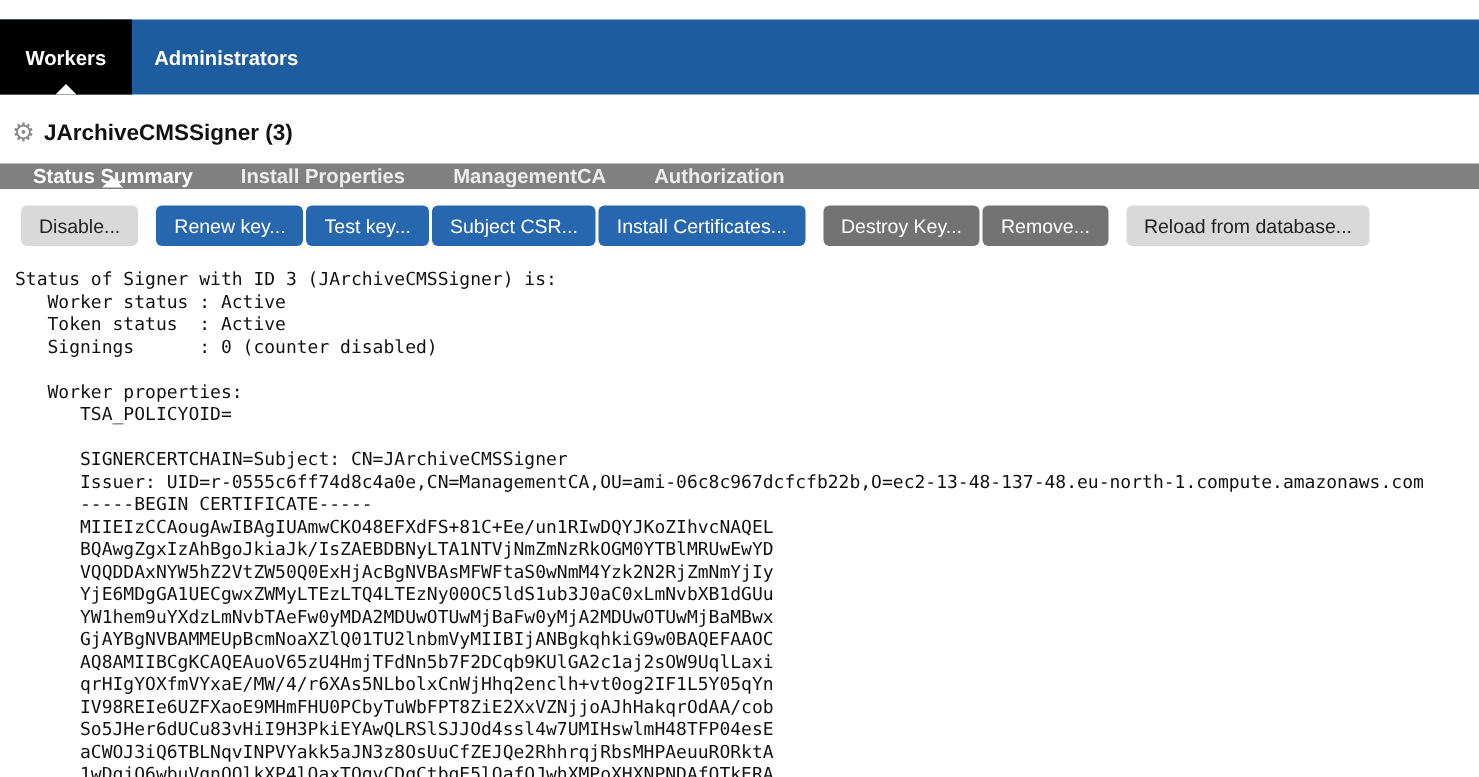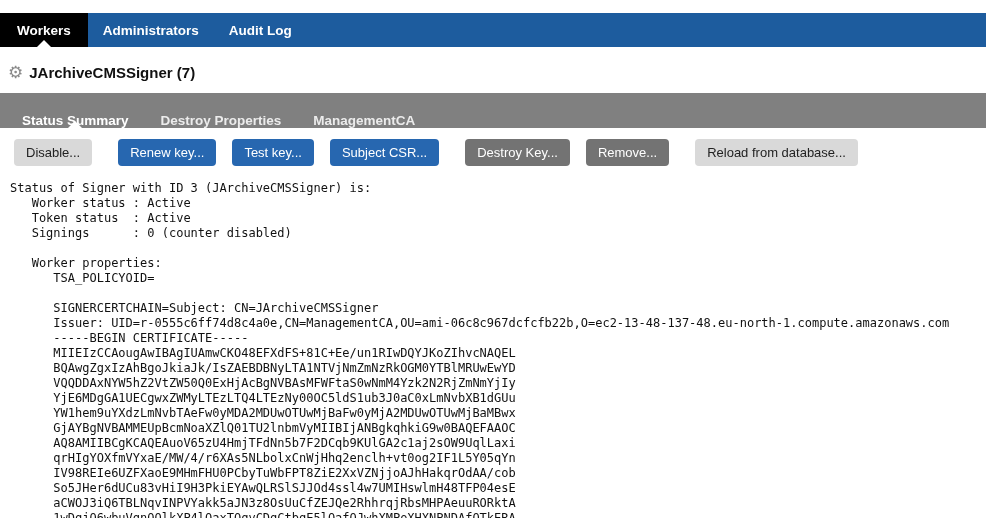--- a/index.html
+++ b/index.html
@@ -6,21 +6,21 @@
   html, body {
     width: 986px; height: 518px;
     background: #ffffff;
     overflow: hidden;
     font-family: "Liberation Sans", sans-serif;
   }
 
   
   .topbar {
     margin-top: 13px;
-    height: 34px;
+    height: 50px;
     background: #1d5c9e;
     display: flex;
     align-items: stretch;
   }
   .nav-item {
     position: relative;
     display: flex;
     align-items: center;
     padding: 0 15px;
     color: #ffffff;
@@ -55,45 +55,45 @@
   }
   .page-title {
     font-size: 15px;
     font-weight: bold;
     color: #111111;
   }
 
   
   .tabbar {
     margin-top: 12px;
-    height: 35px;
+    height: 17px;
     background: #808080;
     display: flex;
-    align-items: flex-end;
+    align-items: center;
     padding-left: 6px;
   }
   .tab-item {
     position: relative;
     display: flex;
     align-items: center;
     padding: 0 16px;
     color: #ececec;
     font-size: 13.5px;
     font-weight: bold;
     cursor: pointer;
     white-space: nowrap;
   }
   .tab-item.active { color: #ffffff; }
 
   
   .toolbar {
     margin: 11px 0 0 14px;
     display: flex;
     align-items: center;
-    gap: 16px;
+    gap: 2px;
   }
   .btn {
     height: 27px;
     padding: 0 12px;
     border: none;
     border-radius: 4px;
     font-family: "Liberation Sans", sans-serif;
     font-size: 13px;
     cursor: pointer;
     white-space: nowrap;
@@ -117,48 +117,49 @@
 <body>
 
 <div class="topbar">
   <div class="nav-item active">
     <span>Workers</span>
     <span class="nav-notch"></span>
   </div>
   <div class="nav-item">
     <span>Administrators</span>
   </div>
-  <div class="nav-item">
-    <span>Audit Log</span>
-  </div>
 </div>
 
 <div class="title-row">
   <span class="worker-icon">⚙</span>
-  <span class="page-title">JArchiveCMSSigner (7)</span>
+  <span class="page-title">JArchiveCMSSigner (3)</span>
 </div>
 
 <div class="tabbar">
   <div class="tab-item active">
     <span>Status Summary</span>
     <span class="nav-notch"></span>
   </div>
   <div class="tab-item">
-    <span>Destroy Properties</span>
+    <span>Install Properties</span>
   </div>
   <div class="tab-item">
     <span>ManagementCA</span>
+  </div>
+  <div class="tab-item">
+    <span>Authorization</span>
   </div>
 </div>
 
 <div class="toolbar">
   <button class="btn gray">Disable...</button>
   <button class="btn blue group-start">Renew key...</button>
   <button class="btn blue">Test key...</button>
   <button class="btn blue">Subject CSR...</button>
+  <button class="btn blue">Install Certificates...</button>
   <button class="btn red group-start">Destroy Key...</button>
   <button class="btn red">Remove...</button>
   <button class="btn gray group-start">Reload from database...</button>
 
 </div>
 
 <pre class="status-output">Status of Signer with ID 3 (JArchiveCMSSigner) is:
    Worker status : Active
    Token status  : Active
    Signings      : 0 (counter disabled)

